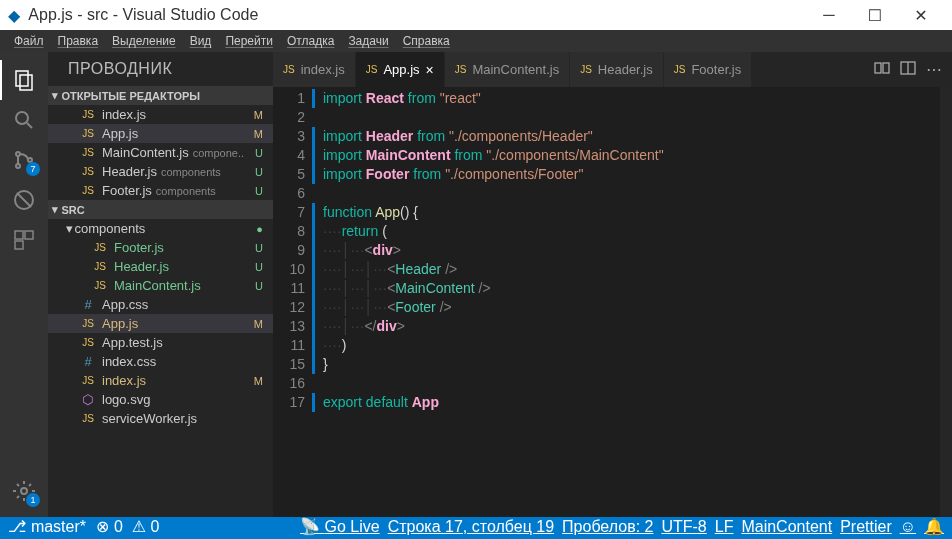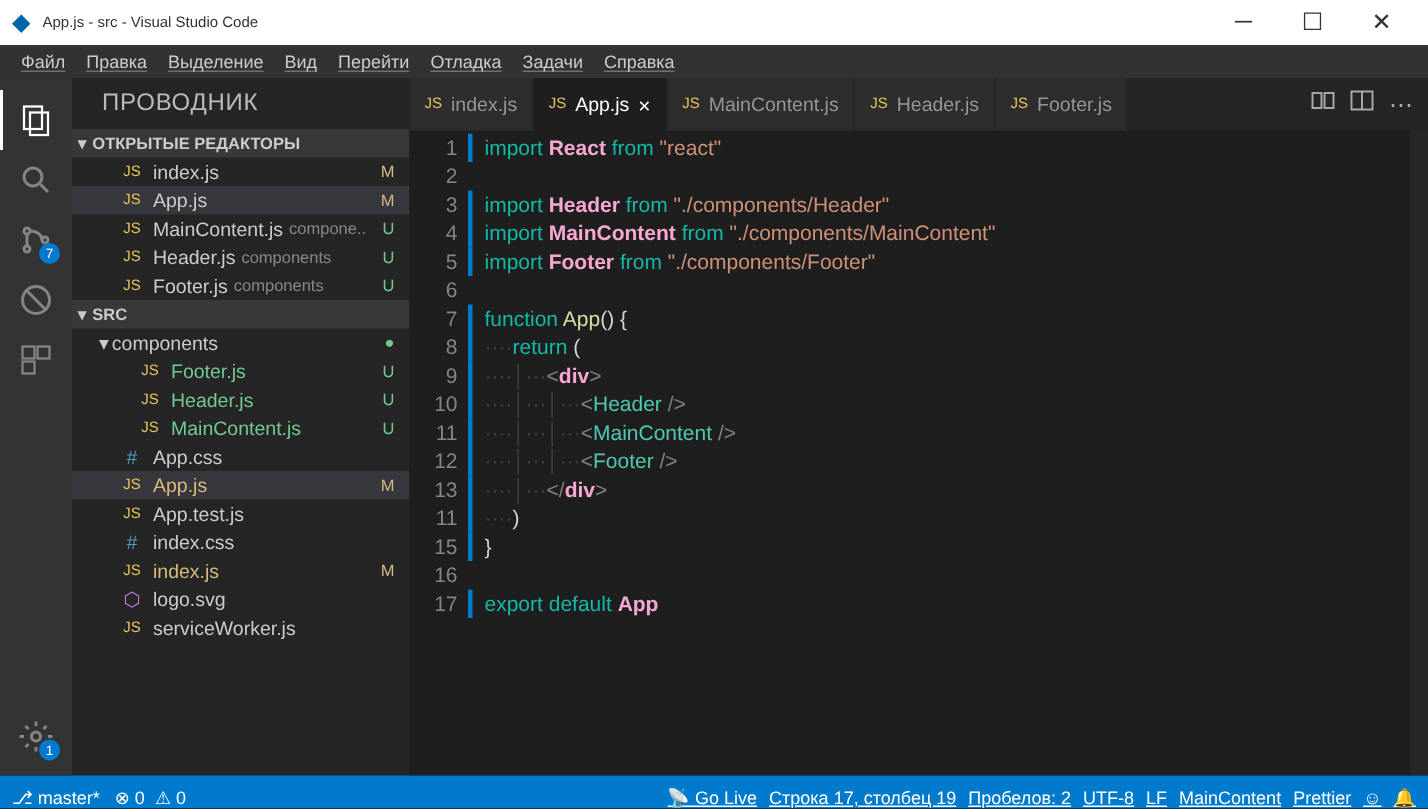--- a/index.html
+++ b/index.html
@@ -1,19 +1,19 @@
 <!DOCTYPE html>
 <html><head>
 <meta charset="utf-8">
 <style>
 * { margin: 0; padding: 0; box-sizing: border-box; font-family: "Segoe UI", sans-serif; }
 body { width: 952px; height: 539px; background: #1e1e1e; color: #cccccc; overflow: hidden; display: flex; flex-direction: column; }
 .titlebar { height: 30px; background: #fff; color: #333; display: flex; align-items: center; padding: 0 8px; justify-content: space-between; }
 .titlebar-left { display: flex; align-items: center; gap: 8px; }
-.titlebar-title { font-size: 10px; }
+.titlebar-title { font-size: 16px; }
 .titlebar-controls { display: flex; gap: 0; }
 .titlebar-btn { width: 46px; height: 30px; display: flex; align-items: center; justify-content: center; cursor: pointer; }
 .menubar { height: 22px; background: #323233; display: flex; align-items: center; padding: 0 8px; gap: 2px; font-size: 12px; }
 .menubar span { padding: 2px 6px; cursor: pointer; text-decoration: underline; text-decoration-color: rgba(255,255,255,0.3); text-underline-offset: 2px; }
 .main { flex: 1; display: flex; overflow: hidden; }
 .activitybar { width: 48px; background: #333333; display: flex; flex-direction: column; align-items: center; padding-top: 8px; position: relative; }
 .activity-icon { width: 48px; height: 40px; display: flex; align-items: center; justify-content: center; color: #858585; cursor: pointer; position: relative; }
 .activity-icon.active { color: #fff; }
 .activity-icon.active::before { content: ""; position: absolute; left: 0; top: 0; bottom: 0; width: 2px; background: #fff; }
 .badge { position: absolute; bottom: 4px; right: 8px; background: #007acc; color: #fff; border-radius: 10px; font-size: 9px; min-width: 14px; height: 14px; display: flex; align-items: center; justify-content: center; padding: 0 3px; }
@@ -48,21 +48,21 @@
 .code-line { height: 19px; white-space: pre; }
 .kw { color: #14b8a6; }
 .var { color: #f9a8d4; font-weight: bold; }
 .fn { color: #dcdcaa; }
 .str { color: #ce9178; }
 .tag { color: #808080; }
 .comp { color: #4ec9b0; }
 .punct { color: #d4d4d4; }
 .indent { color: #404040; }
 .minimap { position: absolute; right: 12px; top: 35px; width: 60px; height: 80px; opacity: 0.5; }
-.statusbar { height: 22px; background: #007acc; color: #fff; display: flex; align-items: flex-end; font-size: 12px; padding: 0 8px; gap: 10px; }
+.statusbar { height: 22px; background: #007acc; color: #fff; display: flex; align-items: flex-start; font-size: 16px; padding: 0 8px; gap: 10px; }
 .statusbar .right { margin-left: auto; display: flex; gap: 8px; align-items: center; text-decoration: underline; }
 .tree-indent-1 { padding-left: 32px; }
 .tree-indent-2 { padding-left: 44px; }
 .scrollbar-v { position: absolute; right: 0; top: 35px; bottom: 0; width: 12px; background: rgba(121,121,121,0.1); }
 </style>
 </head>
 <body>
 
 <div class="titlebar">
   <div class="titlebar-left">

